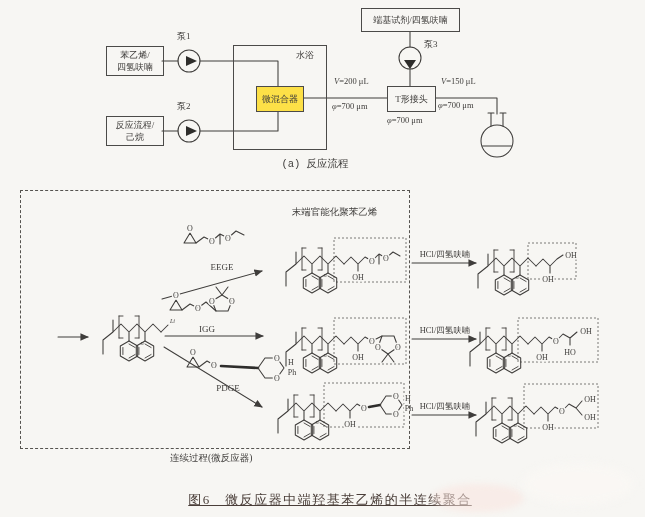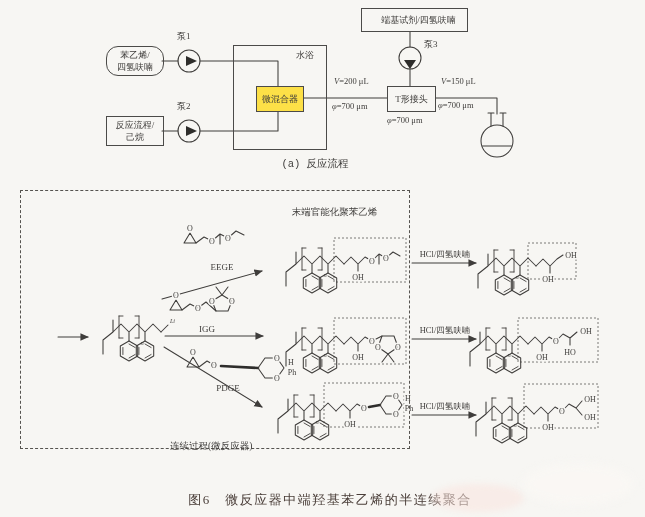--- a/index.html
+++ b/index.html
@@ -16,21 +16,21 @@
   .lblsvg{font:9px "Liberation Serif","DejaVu Serif",serif;fill:#3f3d3b;text-anchor:middle;}
   .bx{position:absolute;border:1px solid #4b4a48;display:flex;align-items:center;justify-content:center;
       text-align:center;font-size:9px;line-height:12px;}
   .lab{position:absolute;font-size:9px;white-space:nowrap;}
   .meas{position:absolute;font-size:8.5px;white-space:nowrap;}
   .meas::first-letter{font-style:italic;}
   .cap{position:absolute;text-align:center;font-size:10.5px;font-family:Liberation Mono, monospace;}
   .hd{position:absolute;text-align:center;font-size:9.5px;white-space:nowrap;}
   .dashbox{position:absolute;border:1px dashed #55534f;}
   .hcl{position:absolute;width:72px;text-align:center;font-size:8.5px;white-space:nowrap;}
-  .figcap{position:absolute;text-align:center;font-size:13px;letter-spacing:1.5px;color:#4a3e39;}
+  .figcap{position:absolute;text-align:center;font-size:13px;letter-spacing:1.5px;color:#4a3e39;text-decoration:underline;}
   .wm{position:absolute;border-radius:50%;}
   .init{position:absolute;text-align:center;font-size:9.5px;line-height:13px;}
 </style>
 </head>
 <body>
 
 <div class="stage">
 
   <svg class="art" width="645" height="517" viewBox="0 0 645 517">
     <defs>
@@ -178,29 +178,29 @@
       <rect class="dot" x="56" y="-6" width="74" height="44"></rect>
       <use href="#chain"></use>
       <path class="ln" d="M66,24 L73,17 L80,24 M80,24 V31 M80,24 L87,17 L94,21 L101,14 L108,18 L114,11 M108,18 L114,25"></path>
       <text class="at" x="80" y="40">OH</text>
       <text class="at" x="94" y="24">O</text>
       <text class="at" x="122" y="12">OH</text>
       <text class="at" x="122" y="30">OH</text>
     </g>
   </svg>
 
-  <div class="bx" style="left:106px;top:46px;width:56px;height:28px;border-radius:12px;">
+  <div class="bx" style="left:106px;top:46px;width:56px;height:28px;">
     <div><span>苯乙烯/</span><br>
          <span>四氢呋喃</span></div>
   </div>
   <div class="bx" style="left:106px;top:116px;width:56px;height:28px;">
     <div><span>反应流程/</span><br>
          <span>己烷</span></div>
   </div>
-  <div class="bx" style="left:361px;top:8px;width:97px;height:22px;padding-left:8px;">端基试剂/四氢呋喃</div>
+  <div class="bx" style="left:361px;top:8px;width:97px;height:22px;">端基试剂/四氢呋喃</div>
   <div class="bx" style="left:233px;top:45px;width:92px;height:103px;border-width:1px;"></div>
   <div class="lab" style="left:296px;top:49px;">水浴</div>
   <div class="bx" style="left:256px;top:86px;width:46px;height:24px;background:#fde047;">微混合器</div>
   <div class="bx" style="left:387px;top:86px;width:47px;height:24px;background:#f7f6f3;">T形接头</div>
 
   <div class="lab" style="left:177px;top:30px;">泵1</div>
   <div class="lab" style="left:177px;top:100px;">泵2</div>
   <div class="lab" style="left:424px;top:38px;">泵3</div>
 
   <div class="meas" style="left:334px;top:76px;">V=200 μL</div>
@@ -213,20 +213,20 @@
 
   <div class="dashbox" style="left:20px;top:190px;width:388px;height:257px;"></div>
 
 
   <div class="hd" style="left:272px;top:206px;width:125px;">末端官能化聚苯乙烯</div>
 
   <div class="hcl" style="left:409px;top:249px;">HCl/四氢呋喃</div>
   <div class="hcl" style="left:409px;top:325px;">HCl/四氢呋喃</div>
   <div class="hcl" style="left:409px;top:401px;">HCl/四氢呋喃</div>
 
-  <div class="lab" style="left:170px;top:440px;font-size:9.5px;text-align:right;">连续过程(微反应器)</div>
+  <div class="lab" style="left:170px;top:452px;font-size:9.5px;text-align:right;">连续过程(微反应器)</div>
 
   <div class="figcap" style="left:145px;top:491px;width:370px;">图6　微反应器中端羟基苯乙烯的半连续聚合</div>
 
   <div class="wm" style="left:432px;top:484px;width:92px;height:28px;background:rgba(250,228,222,.55);filter:blur(3px);"></div>
   <div class="wm" style="left:522px;top:463px;width:112px;height:42px;background:rgba(250,247,244,.9);filter:blur(4px);"></div>
 
 </div>
 
 </body></html>

